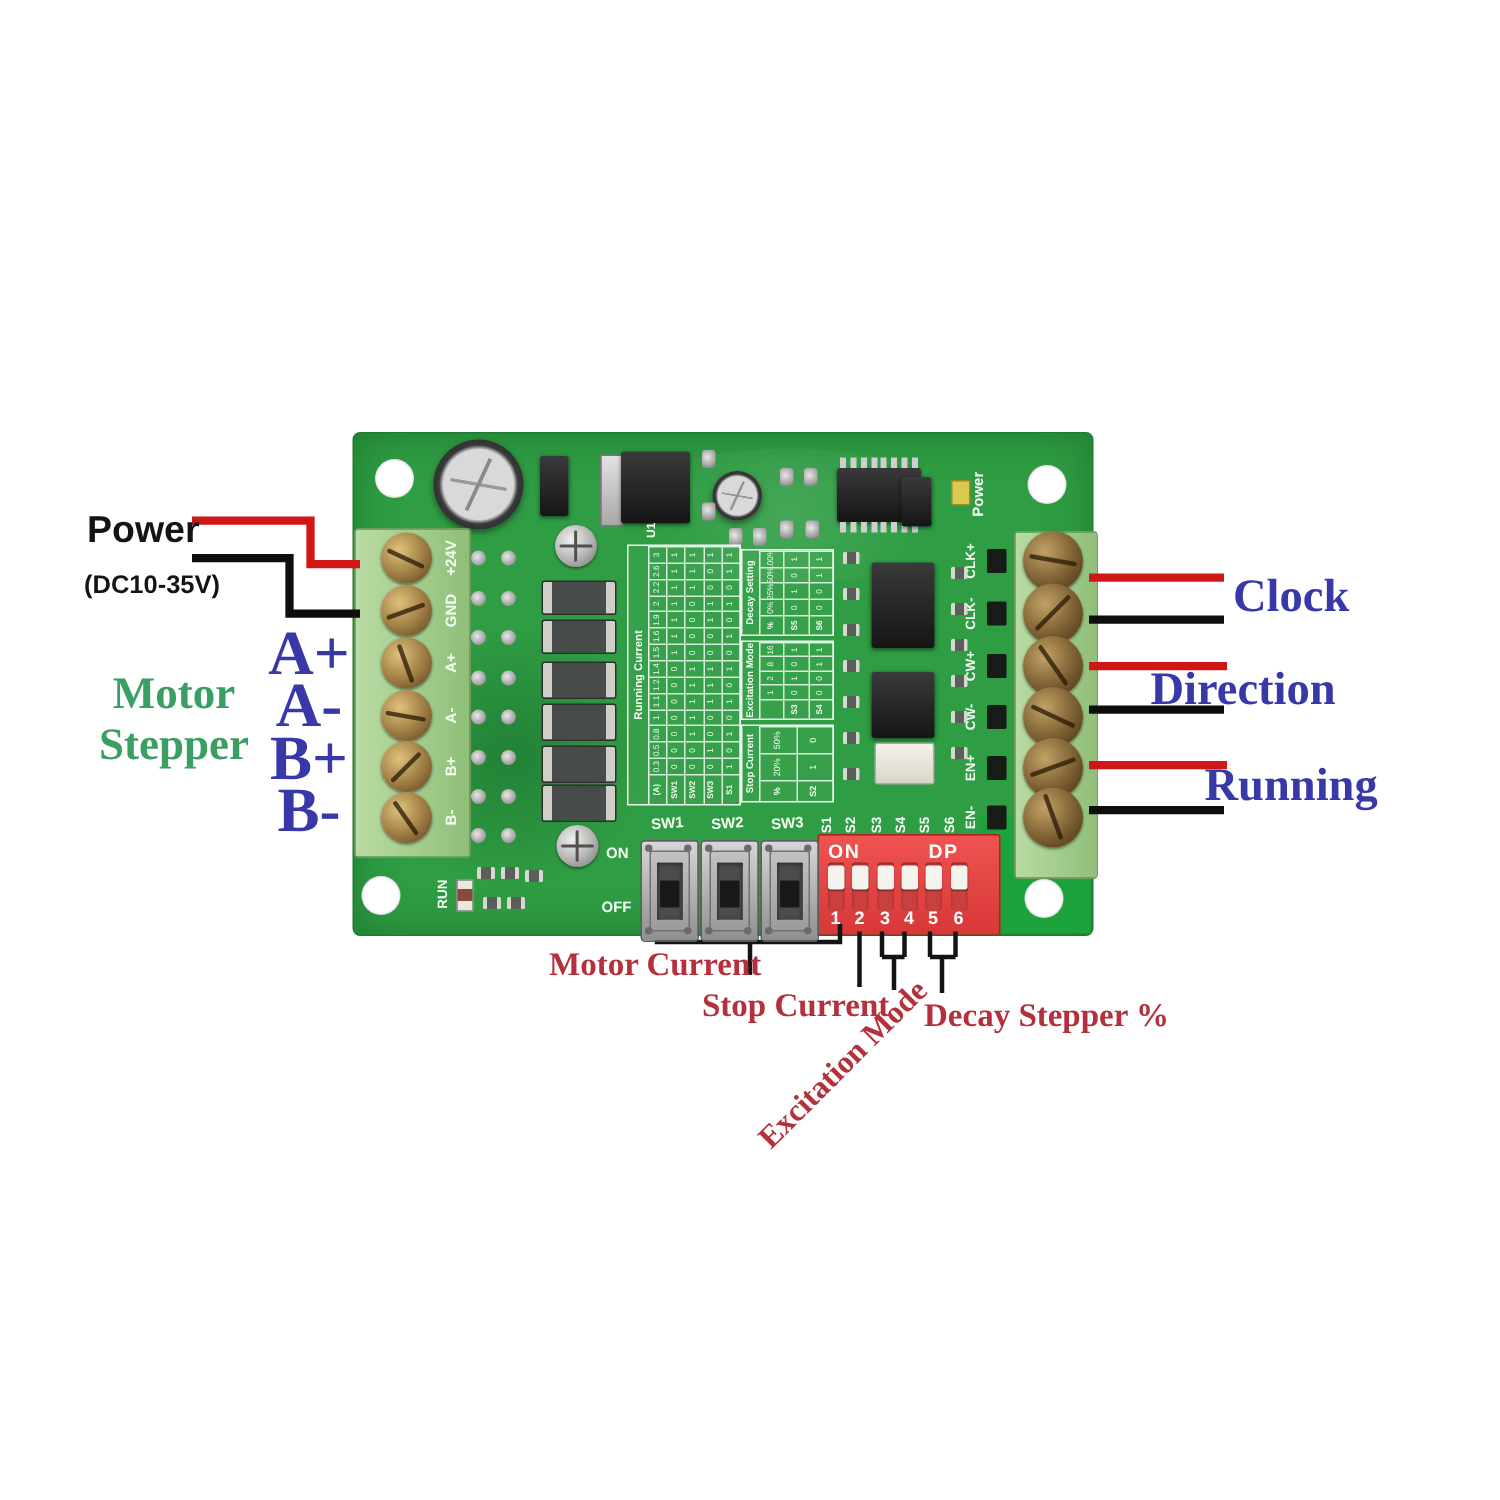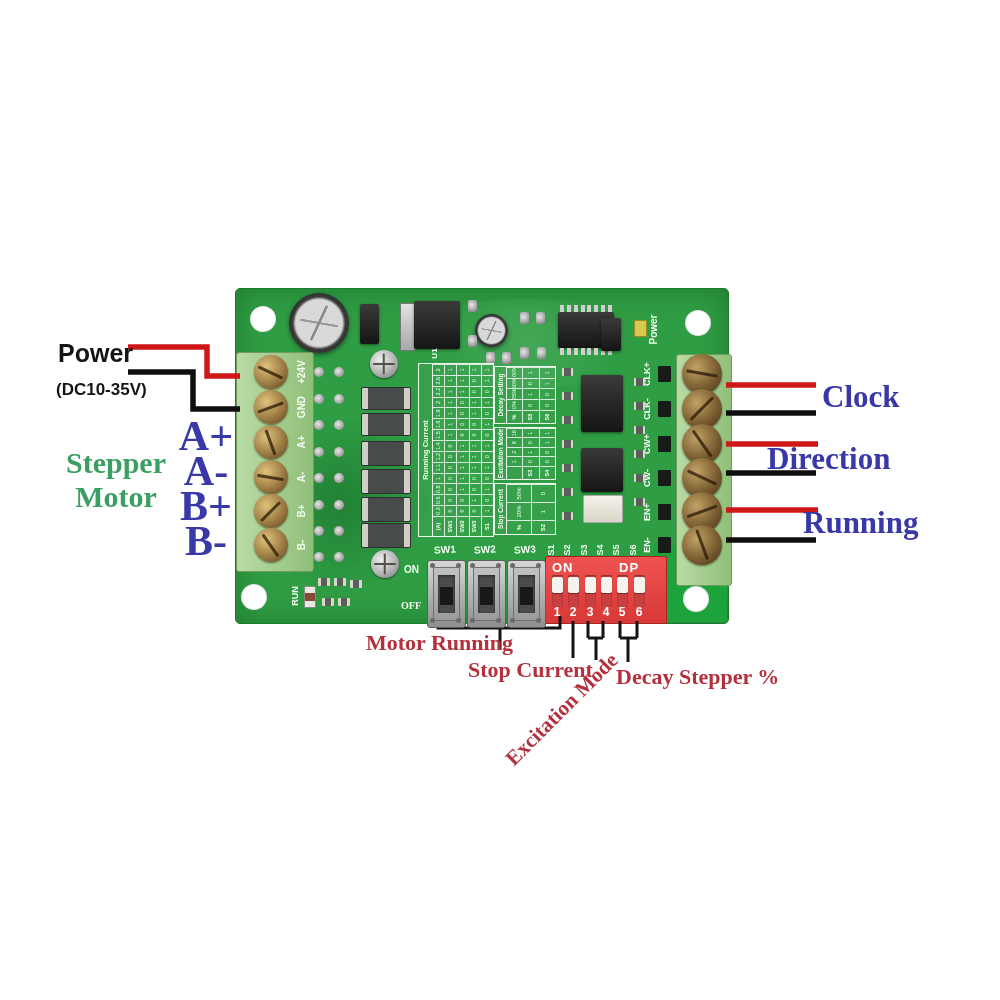--- a/index.html
+++ b/index.html
@@ -174,32 +174,32 @@
     <path class="brk" d="M438,616 L438,628 L560,628 L560,616 M500,628 L500,650"></path>
     <path class="brk" d="M573,621 L573,658"></path>
     <path class="brk" d="M588,621 L588,638 M603,621 L603,638 M588,638 L603,638 M596,638 L596,660"></path>
     <path class="brk" d="M620,621 L620,638 M637,621 L637,638 M620,638 L637,638 M628,638 L628,662"></path>
   </svg>
 
   <div class="sansblack" style="left:58px;top:341px;font-size:25px;">Power</div>
   <div class="sansblack" style="left:56px;top:381px;font-size:17px;">(DC10-35V)</div>
 
   <div id="stepper">
+    <div>Motor</div>
     <div>Stepper</div>
-    <div>Motor</div>
   </div>
 
   <div id="pins">
       <div>A+</div>
       <div>A-</div>
       <div>B+</div>
       <div>B-</div>
     </div>
 
-  <div class="serifred" style="left:366px;top:632px;font-size:22px;">Motor Running</div>
+  <div class="serifred" style="left:366px;top:632px;font-size:22px;">Motor Current</div>
   <div class="serifred" style="left:468px;top:659px;font-size:22px;">Stop Current</div>
   <div class="serifred" style="left:487px;top:699px;width:150px;font-size:21px;text-align:center;transform:rotate(-45deg);">Excitation Mode</div>
   <div class="serifred" style="left:616px;top:666px;font-size:22px;">Decay Stepper  %</div>
 
 <div class="serifblue" style="left: 822px; top: 381px; font-size: 31px;">Clock</div>
     <div class="serifblue" style="left: 767px; top: 443px; font-size: 31px;">Direction</div>
     <div class="serifblue" style="left: 803px; top: 507px; font-size: 31px;">Running</div>
     <div class="screw" style="left: 254px; top: 355px; width: 34px; height: 34px; --slot: 25deg;"></div>
     <div class="silkv" style="left: 283px; top: 366px; width: 40px; height: 12px; font-size: 10px;">+24V</div>
     <div class="screw" style="left: 254px; top: 390px; width: 34px; height: 34px; --slot: -20deg;"></div>
@@ -270,21 +270,21 @@
       <div class="inner"></div>
       <div class="slot"></div>
       <div class="knob"></div>
       <div class="dot" style="left: 2px; top: 2px;"></div>
       <div class="dot" style="left: 28px; top: 2px;"></div>
       <div class="dot" style="left: 2px; top: 57px;"></div>
       <div class="dot" style="left: 28px; top: 57px;"></div>
     </div>
     <div class="silkv" style="left: 510px; top: 545px; width: 30px; height: 11px; font-size: 10px; transform: rotate(-4deg);">SW3</div>
     <div class="silkv" style="left: 404px; top: 565px; width: 24px; height: 11px; font-size: 10px; transform: none; text-align: left;">ON</div>
-    <div class="silkv" style="left: 401px; top: 601px; width: 28px; height: 11px; font-size: 10px; transform: none; text-align: left; font-family: Liberation Serif, serif;">OFF</div>
+    <div class="silkv" style="left: 401px; top: 601px; width: 28px; height: 11px; font-size: 10px; transform: none; text-align: left;">OFF</div>
     <div class="silkv" style="left: 542px; top: 545px; width: 20px; height: 10px; font-size: 9px;">S1</div>
     <div class="silkv" style="left: 558px; top: 545px; width: 20px; height: 10px; font-size: 9px;">S2</div>
     <div class="silkv" style="left: 575px; top: 545px; width: 20px; height: 10px; font-size: 9px;">S3</div>
     <div class="silkv" style="left: 591px; top: 545px; width: 20px; height: 10px; font-size: 9px;">S4</div>
     <div class="silkv" style="left: 607px; top: 545px; width: 20px; height: 10px; font-size: 9px;">S5</div>
     <div class="silkv" style="left: 624px; top: 545px; width: 20px; height: 10px; font-size: 9px;">S6</div>
     <div class="pad" style="left: 468px; top: 300px; width: 9px; height: 12px; border-radius: 2px;"></div>
     <div class="pad" style="left: 468px; top: 335px; width: 9px; height: 12px; border-radius: 2px;"></div>
     <div class="pad" style="left: 520px; top: 312px; width: 9px; height: 12px; border-radius: 2px;"></div>
     <div class="pad" style="left: 536px; top: 312px; width: 9px; height: 12px; border-radius: 2px;"></div>

